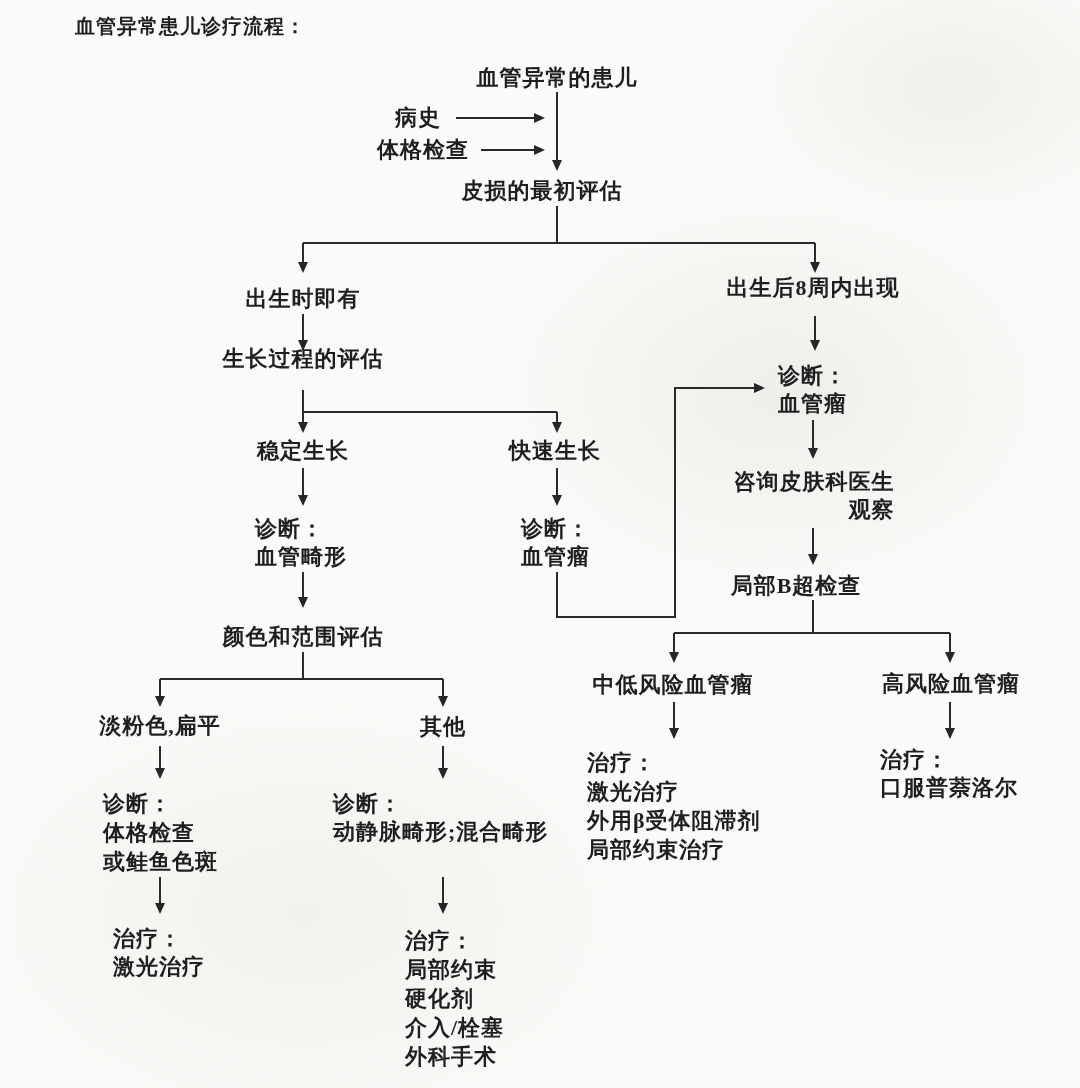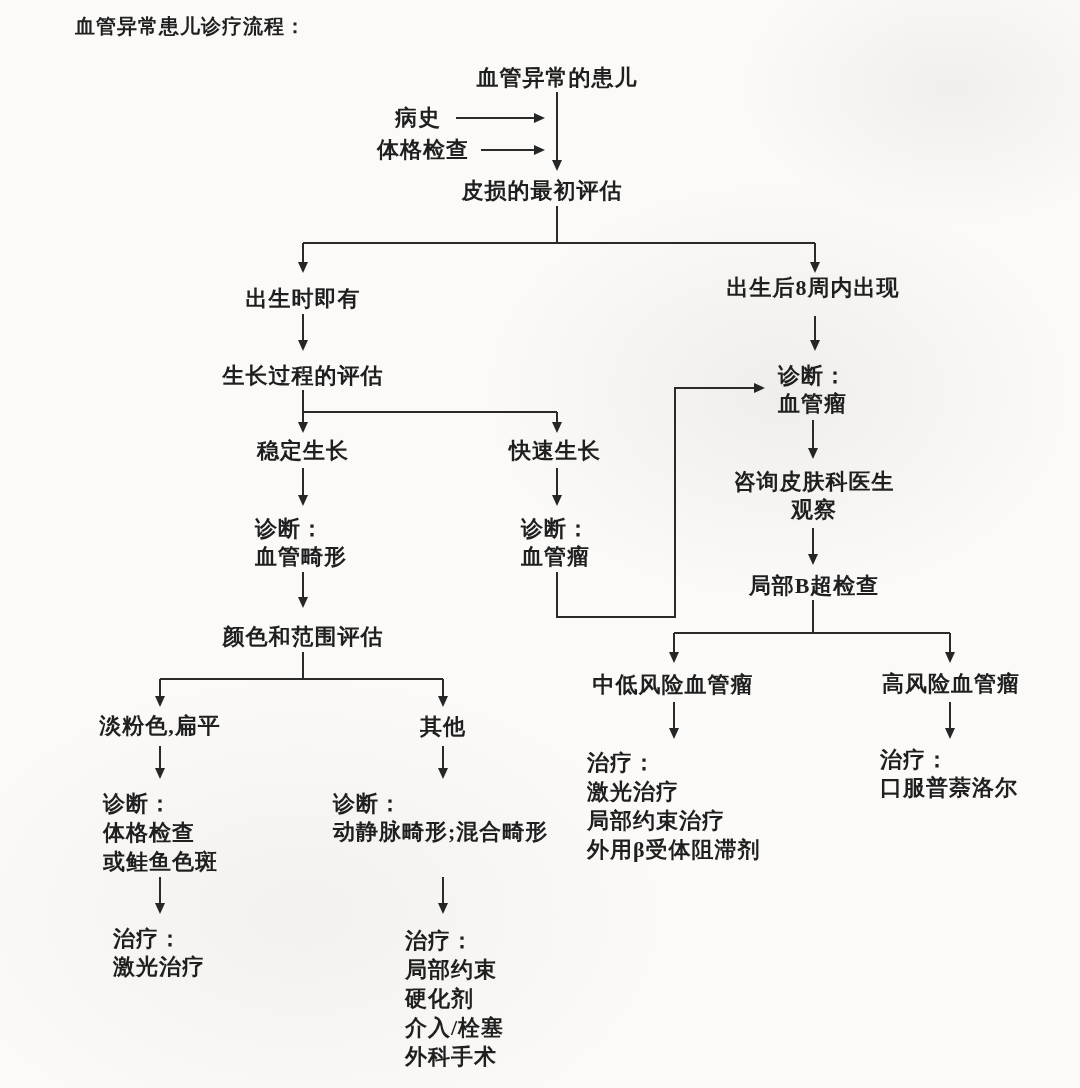--- a/index.html
+++ b/index.html
@@ -20,21 +20,21 @@
   svg.connectors { position: absolute; left: 0; top: 0; }
   .node {
     position: absolute;
     font-weight: bold;
     font-size: 22px;
     line-height: 28px;
     letter-spacing: 1px;
     white-space: nowrap;
     color: #1f1f1f;
   }
-  .node.center { transform: translateX(-50%); text-align: center; }
+  .node.center { transform: translateX(-50%); text-align: right; }
   .node.lh29 { line-height: 29px; }
   #doc-title {
     position: absolute;
     left: 75px; top: 13px;
     font-weight: bold;
     font-size: 20px;
     letter-spacing: 1px;
     white-space: nowrap;
   }
 </style>
@@ -89,21 +89,21 @@
   <div class="node" style="left:395px; top:104px">病史</div>
 
   <div class="node" style="left:377px; top:136px">体格检查</div>
 
   <div class="node center" style="left:542px; top:177px">皮损的最初评估</div>
 
   <div class="node center" style="left:303px; top:285px">出生时即有</div>
 
   <div class="node center" style="left:813px; top:274px">出生后8周内出现</div>
 
-  <div class="node center" style="left:303px; top:362px">生长过程的评估</div>
+  <div class="node center" style="left:303px; top:345px">生长过程的评估</div>
 
   <div class="node center" style="left:303px; top:437px">稳定生长</div>
 
   <div class="node center" style="left:555px; top:437px">快速生长</div>
 
   <div class="node" style="left:255px; top:515px">
     <div>诊断：</div>
     <div>血管畸形</div>
   </div>
 
@@ -145,31 +145,31 @@
   <div class="node" style="left:778px; top:362px">
     <div>诊断：</div>
     <div>血管瘤</div>
   </div>
 
   <div class="node center" style="left:814px; top:468px">
     <div>咨询皮肤科医生</div>
     <div>观察</div>
   </div>
 
-  <div class="node center" style="left:814px; top:572px">局部B超检查</div>
+  <div class="node center" style="left:796px; top:572px">局部B超检查</div>
 
   <div class="node center" style="left:673px; top:671px">中低风险血管瘤</div>
 
   <div class="node center" style="left:951px; top:670px">高风险血管瘤</div>
 
   <div class="node lh29" style="left:587px; top:748px">
     <div>治疗：</div>
     <div>激光治疗</div>
+    <div>外用β受体阻滞剂</div>
     <div>局部约束治疗</div>
-    <div>外用β受体阻滞剂</div>
   </div>
 
   <div class="node" style="left:880px; top:746px">
     <div>治疗：</div>
     <div>口服普萘洛尔</div>
   </div>
 
 </div>
 
 </body></html>

